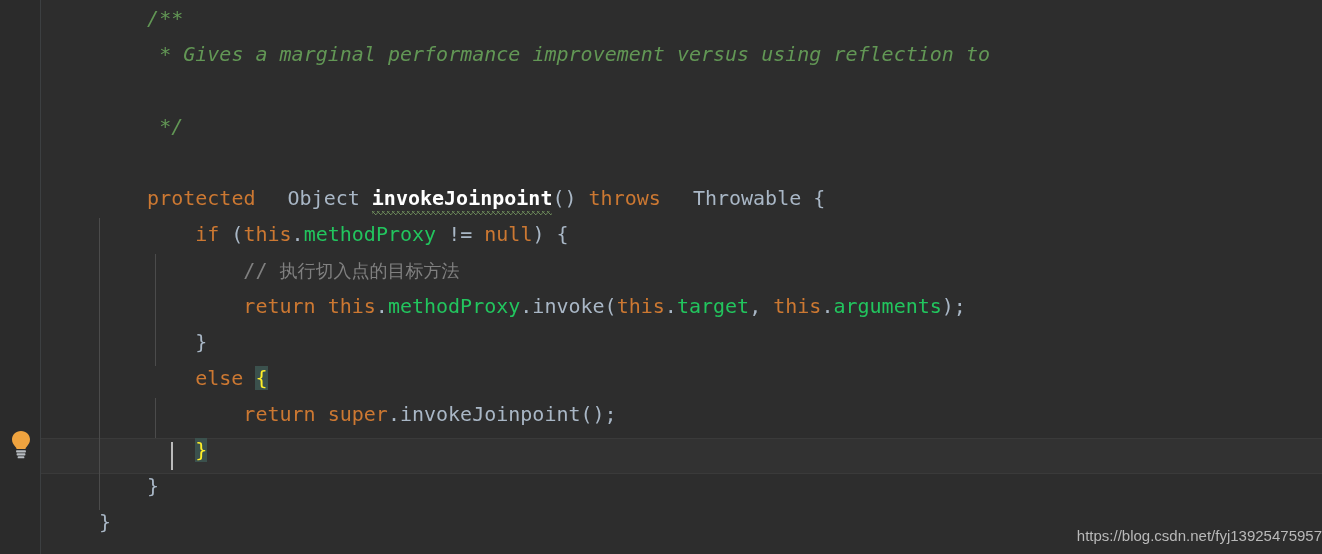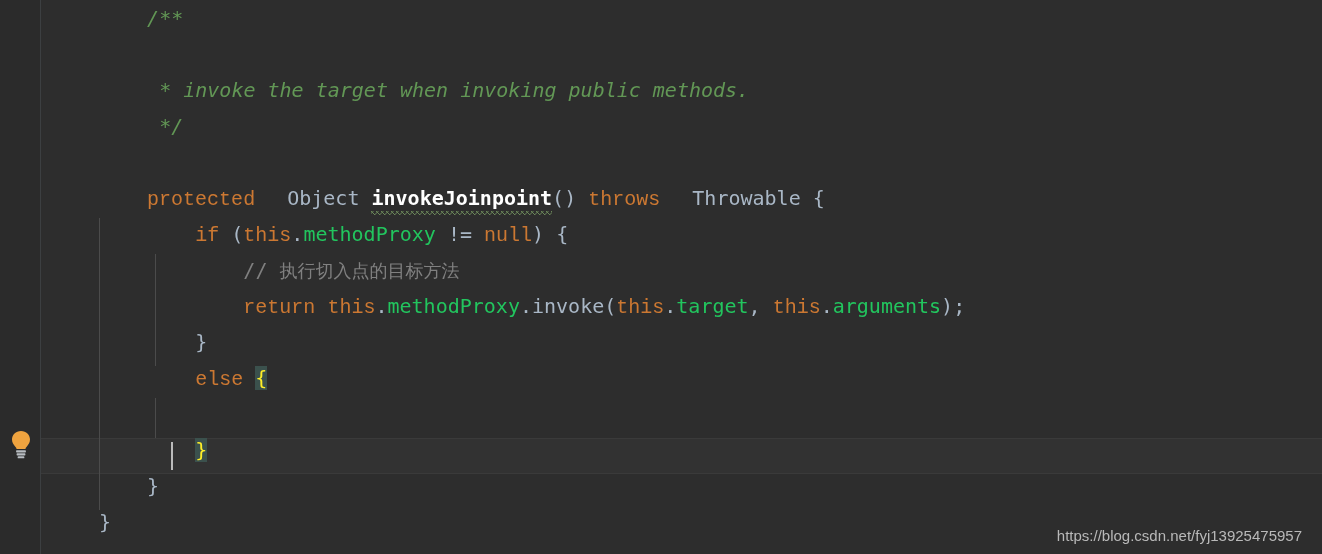--- a/index.html
+++ b/index.html
@@ -94,21 +94,21 @@
   .indent-guide {
     position: absolute;
     width: 1px;
     background: #4b4b4b;
     z-index: 1;
   }
 
   
   .c-comment   { color: #629755; font-style: italic; }
   .c-linecmt   { color: #808080; }
-  .c-keyword   { color: #cc7832; font-family: Liberation Mono, monospace; }
+  .c-keyword   { color: #cc7832; }
   .c-type      { color: #a9b7c6; margin-left: 20px; }
   .c-method    { color: #ffffff; font-weight: bold; }
   .c-field     { color: #22c55e; }
   .c-anno      { color: #bbb529; }
   .c-default   { color: #a9b7c6; }
   .c-brace-hl  { color: #ffef28; background: #3b514d; }
 
   
   .squiggle {
     position: relative;
@@ -137,21 +137,21 @@
     background: #bbbbbb;
     z-index: 7;
   }
 
   
   .cjk { font-family: Liberation Serif, serif; font-size: 18px; }
 
   
   .watermark {
     position: absolute;
-    right: 20px;
+    right: 0;
     bottom: 8px;
     color: #b9b9b9;
     font-family: "Liberation Sans", sans-serif;
     font-size: 15px;
     line-height: 20px;
     z-index: 8;
     white-space: pre;
   }
 </style>
 </head>
@@ -160,28 +160,29 @@
 <div id="editor-root">
 
   <div class="current-line-band"></div>
 
   <div class="indent-guide" style="left:99px;  top:218px; height:292px;"></div>
   <div class="indent-guide" style="left:155px; top:254px; height:112px;"></div>
   <div class="indent-guide" style="left:155px; top:398px; height:40px;"></div>
 
   <div class="code-area">
       <div class="line" style="top: 0px;"><span class="txt" style="left: 147.12px;"><span class="c-comment">/**</span></span></div>
-      <div class="line" style="top: 72px;"><span class="txt" style="left: 147.12px;"><span class="c-comment"> * invoke the target when invoking public methods.</span></span></div>
+      <div class="line" style="top: 36px;"><span class="txt" style="left: 147.12px;"><span class="c-comment"> * Gives a marginal performance improvement versus using reflection to</span></span></div>
       <div class="line" style="top: 108px;"><span class="txt" style="left: 147.12px;"><span class="c-comment"> */</span></span></div>
       <div class="line" style="top: 180px;"><span class="txt" style="left: 147.12px;"><span class="c-keyword">protected</span><span class="c-default"> </span><span class="c-type">Object</span><span class="c-default"> </span><span class="c-method squiggle">invokeJoinpoint</span><span class="c-default">() </span><span class="c-keyword">throws</span><span class="c-default"> </span><span class="c-type">Throwable</span><span class="c-default"> {</span></span></div>
       <div class="line" style="top: 216px;"><span class="txt" style="left: 195.24px;"><span class="c-keyword">if</span><span class="c-default"> (</span><span class="c-keyword">this</span><span class="c-default">.</span><span class="c-field">methodProxy</span><span class="c-default"> != </span><span class="c-keyword">null</span><span class="c-default">) {</span></span></div>
       <div class="line" style="top: 252px;"><span class="txt" style="left: 243.36px;"><span class="c-linecmt">// </span><span class="c-linecmt cjk">执行切入点的目标方法</span></span></div>
       <div class="line" style="top: 288px;"><span class="txt" style="left: 243.36px;"><span class="c-keyword">return</span><span class="c-default"> </span><span class="c-keyword">this</span><span class="c-default">.</span><span class="c-field">methodProxy</span><span class="c-default">.invoke(</span><span class="c-keyword">this</span><span class="c-default">.</span><span class="c-field">target</span><span class="c-default">, </span><span class="c-keyword">this</span><span class="c-default">.</span><span class="c-field">arguments</span><span class="c-default">);</span></span></div>
       <div class="line" style="top: 324px;"><span class="txt" style="left: 195.24px;"><span class="c-default">}</span></span></div>
       <div class="line" style="top: 360px;"><span class="txt" style="left: 195.24px;"><span class="c-keyword">else</span><span class="c-default"> </span><span class="c-brace-hl">{</span></span></div>
+      <div class="line" style="top: 396px;"><span class="txt" style="left: 243.36px;"><span class="c-keyword">return</span><span class="c-default"> </span><span class="c-keyword">super</span><span class="c-default">.invokeJoinpoint();</span></span></div>
       <div class="line" style="top: 432px;"><span class="txt" style="left: 195.24px;"><span class="c-brace-hl">}</span></span></div>
       <div class="line" style="top: 468px;"><span class="txt" style="left: 147.12px;"><span class="c-default">}</span></span></div>
       <div class="line" style="top: 504px;"><span class="txt" style="left: 99px;"><span class="c-default">}</span></span></div>
     </div>
 
   <div class="caret" style="left:171px; top:442px;"></div>
 
   <div class="gutter"></div>
   <div class="gutter-divider"></div>
 

